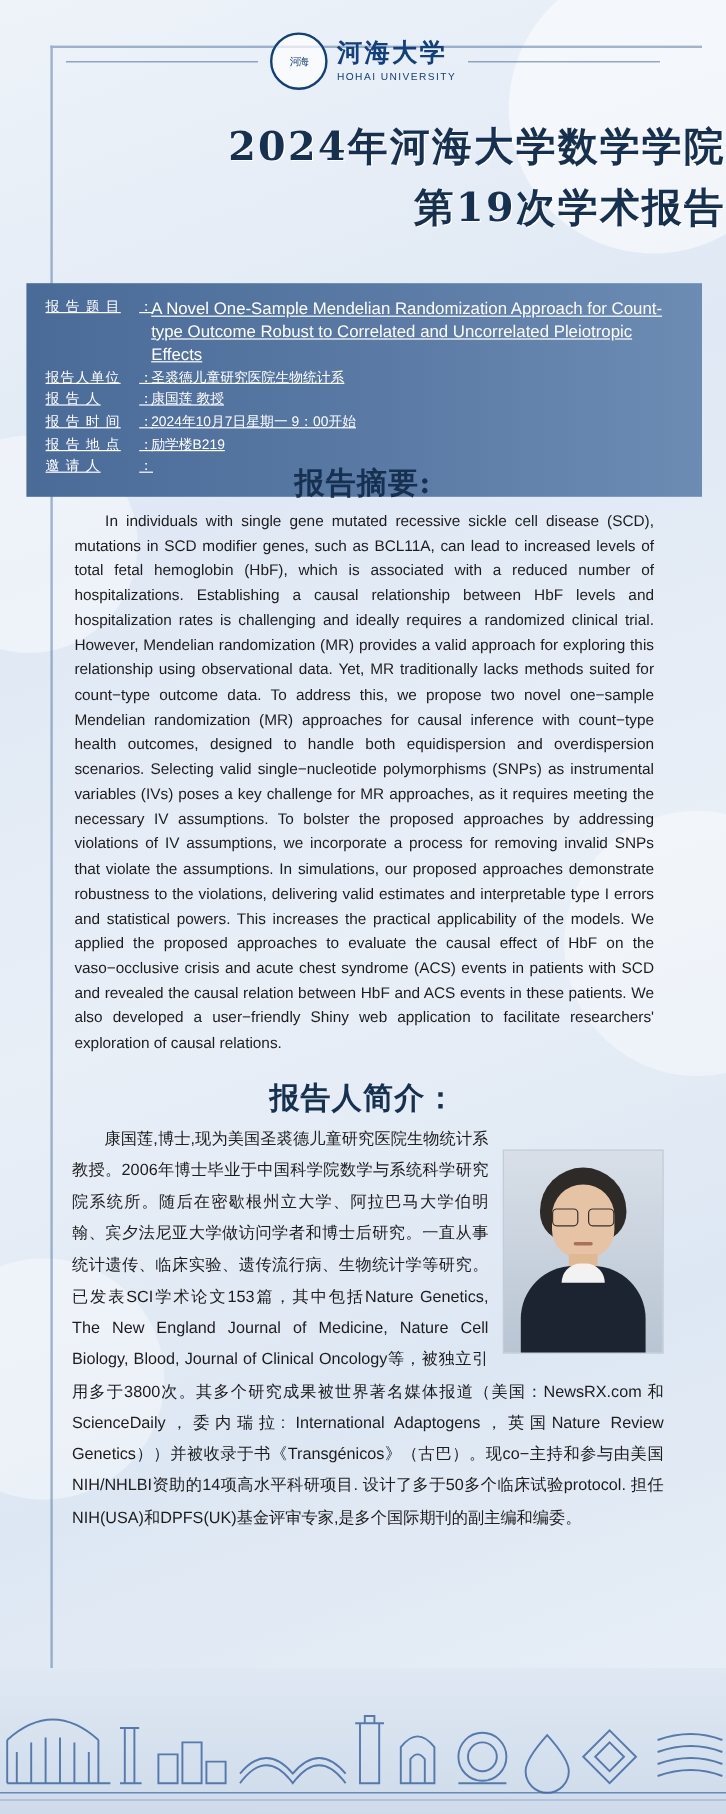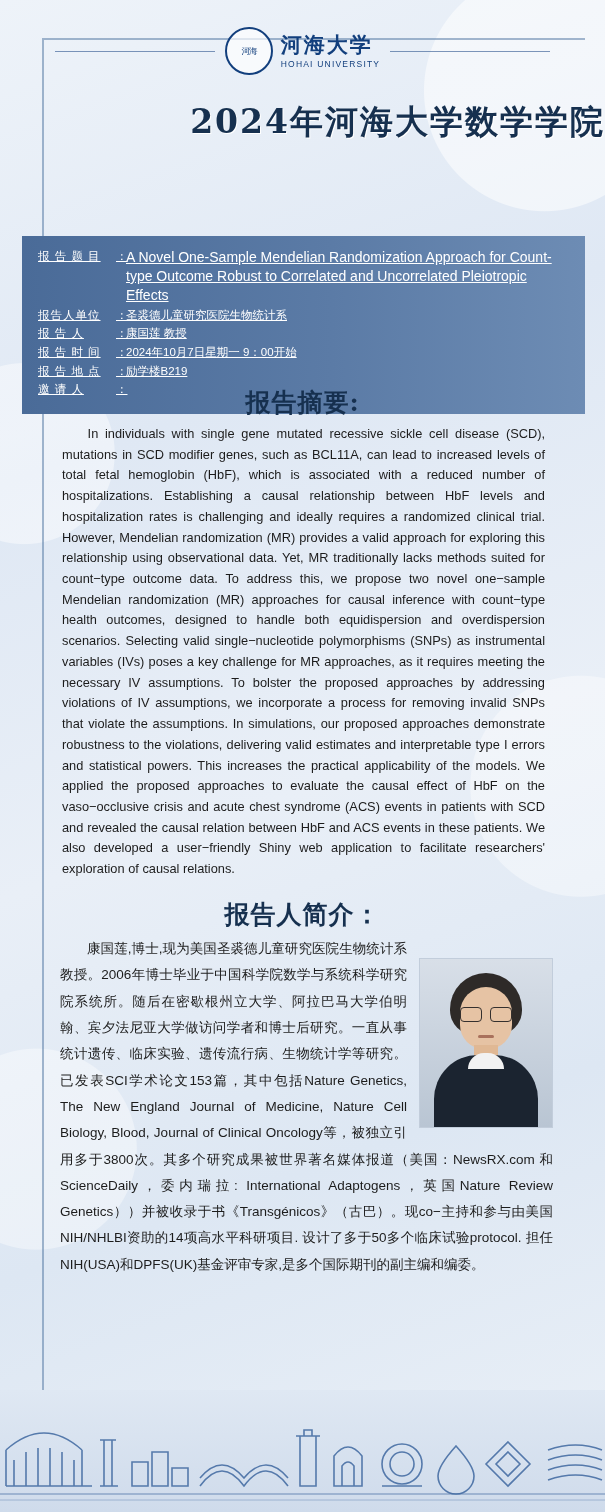--- a/index.html
+++ b/index.html
@@ -147,20 +147,21 @@
       <div class="logo-txt">
         <div class="logo-cn">河海大学</div>
         <div class="logo-en">HOHAI UNIVERSITY</div>
       </div>
     </div>
     <div class="logo-line"></div>
   </div>
 
   <div class="title-wrap">
     <div class="title-line">2024年河海大学数学学院</div>
+    <div class="title-line">第19次学术报告</div>
   </div>
 
   <div class="info">
     <div class="info-row">
       <div class="info-label">报 告 题 目</div>
       <div class="info-colon">：</div>
       <div class="info-val en">A Novel One-Sample Mendelian Randomization Approach for Count-type Outcome Robust to Correlated and Uncorrelated Pleiotropic Effects</div>
     </div>
     <div class="info-row">
       <div class="info-label">报告人单位</div>

